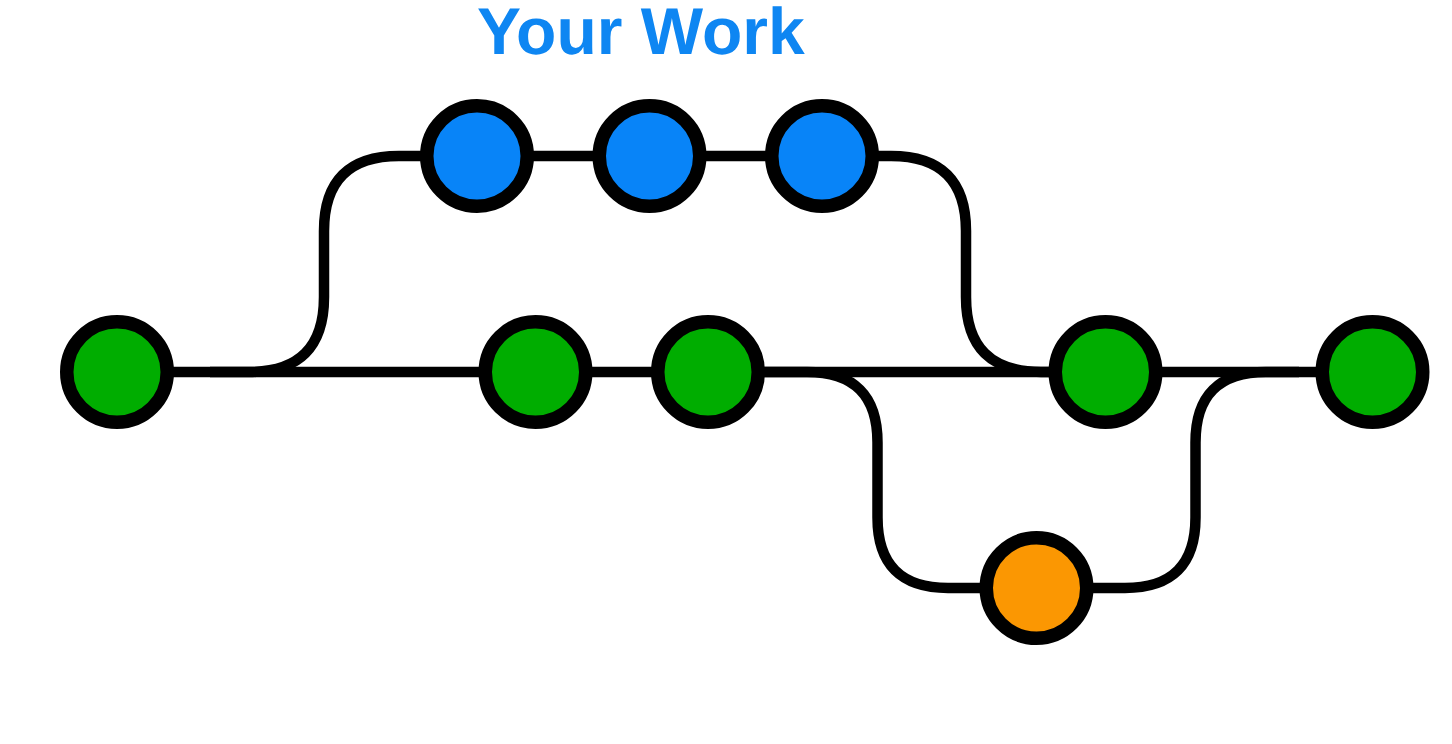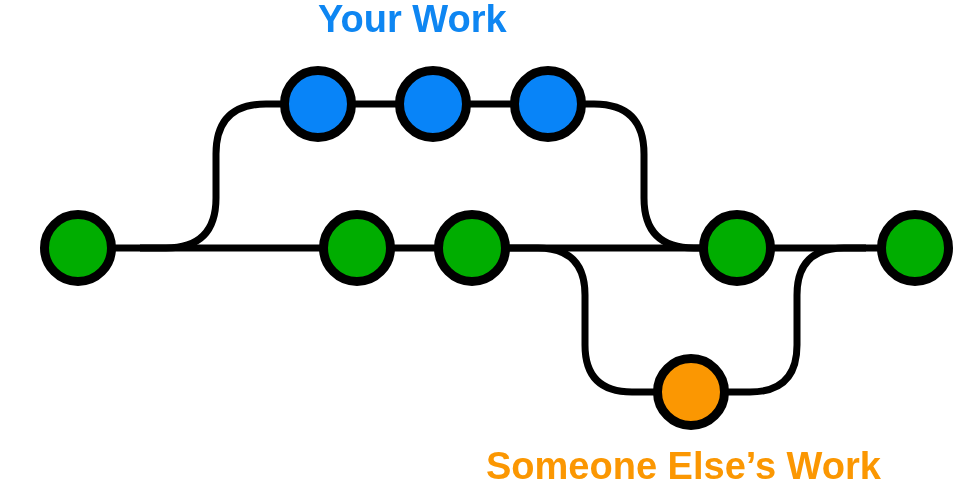--- a/index.html
+++ b/index.html
@@ -20,21 +20,21 @@
     left: 0;
     top: 0;
     width: 968px;
     height: 496px;
     display: block;
   }
   .branch-label {
     position: absolute;
     font-family: "Liberation Sans", "DejaVu Sans", sans-serif;
     font-weight: 700;
-    font-size: 38px;
+    font-size: 44px;
     line-height: 1;
     white-space: nowrap;
     letter-spacing: 0px;
   }
 </style>
 </head>
 <body>
 
 <div class="stage">
   <svg id="graph-svg" xmlns="http://www.w3.org/2000/svg" viewBox="0 0 968 496">
@@ -51,14 +51,13 @@
       <circle cx="915" cy="248" r="33.5" fill="#00ad00" stroke="#000000" stroke-width="9"></circle>
       <circle cx="318" cy="104" r="33.5" fill="#0884f8" stroke="#000000" stroke-width="9"></circle>
       <circle cx="433" cy="104" r="33.5" fill="#0884f8" stroke="#000000" stroke-width="9"></circle>
       <circle cx="548" cy="104" r="33.5" fill="#0884f8" stroke="#000000" stroke-width="9"></circle>
       <circle cx="691" cy="392" r="33.5" fill="#fb9702" stroke="#000000" stroke-width="9"></circle>
     </svg>
 
   <div class="branch-label" style="left: 318px; top: 0px; color: rgb(14, 134, 242);">Your Work</div>
 
 
-  <div class="branch-label" style="left: 486px; top: 447px; color: rgb(251, 151, 2);">Someone Else’s Work</div>
 </div>
 
 </body></html>

